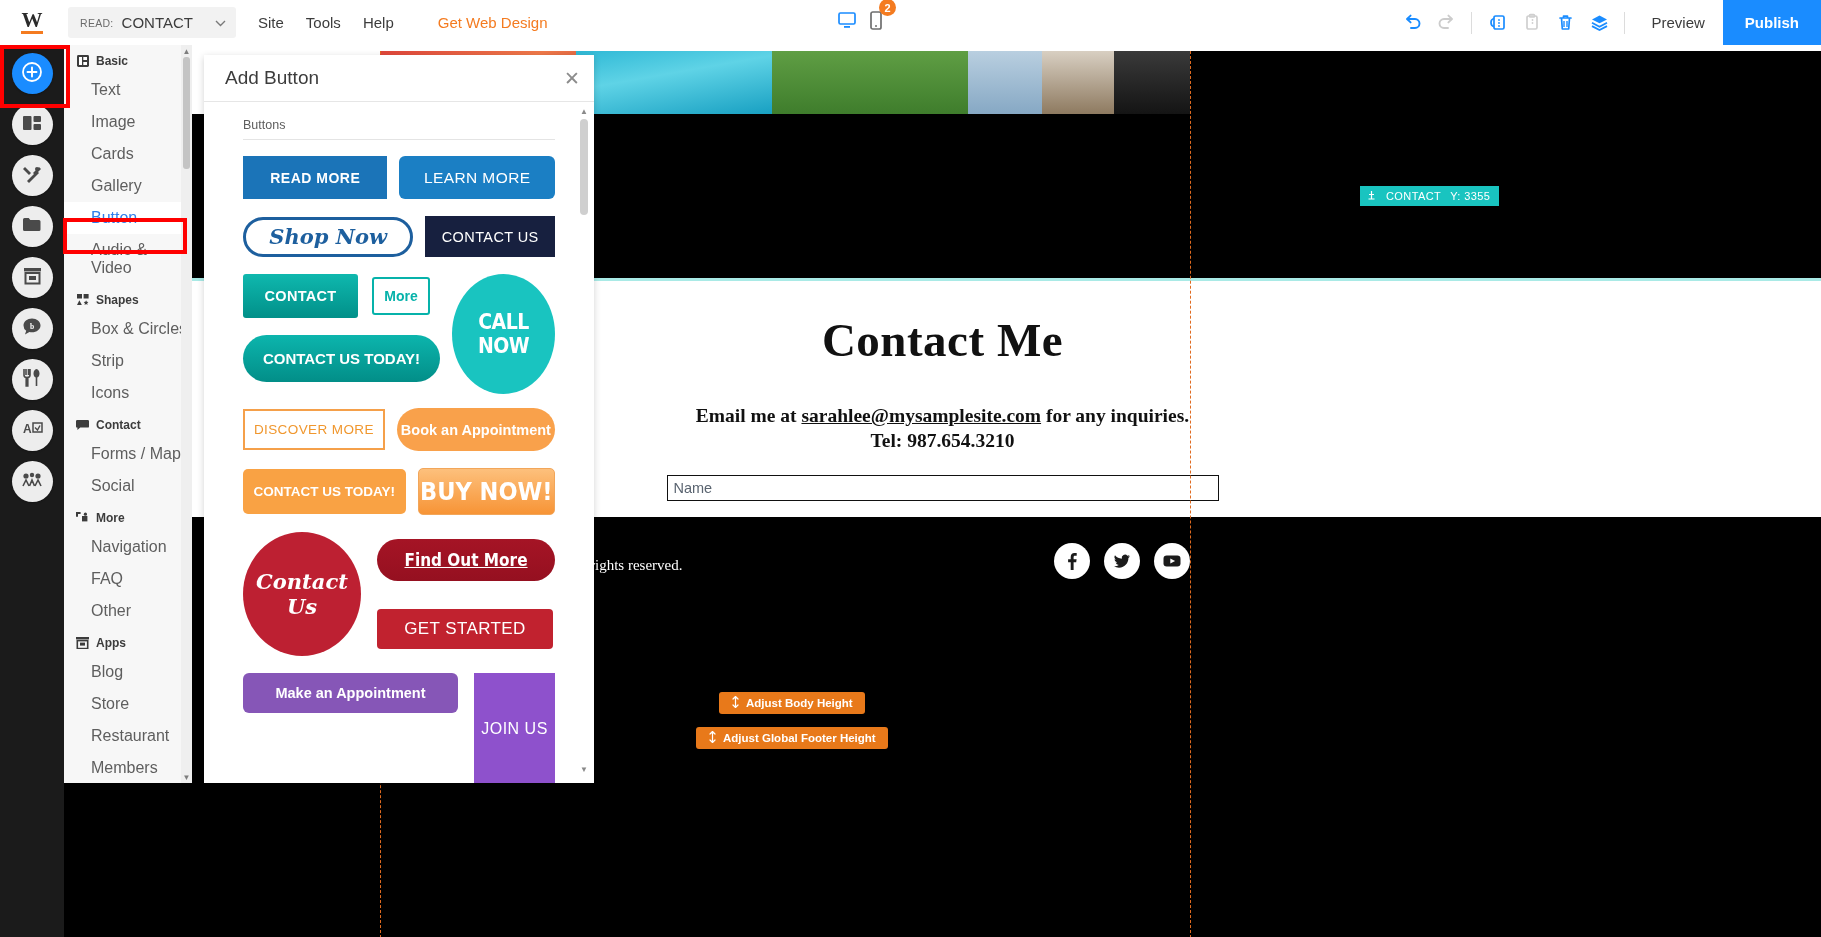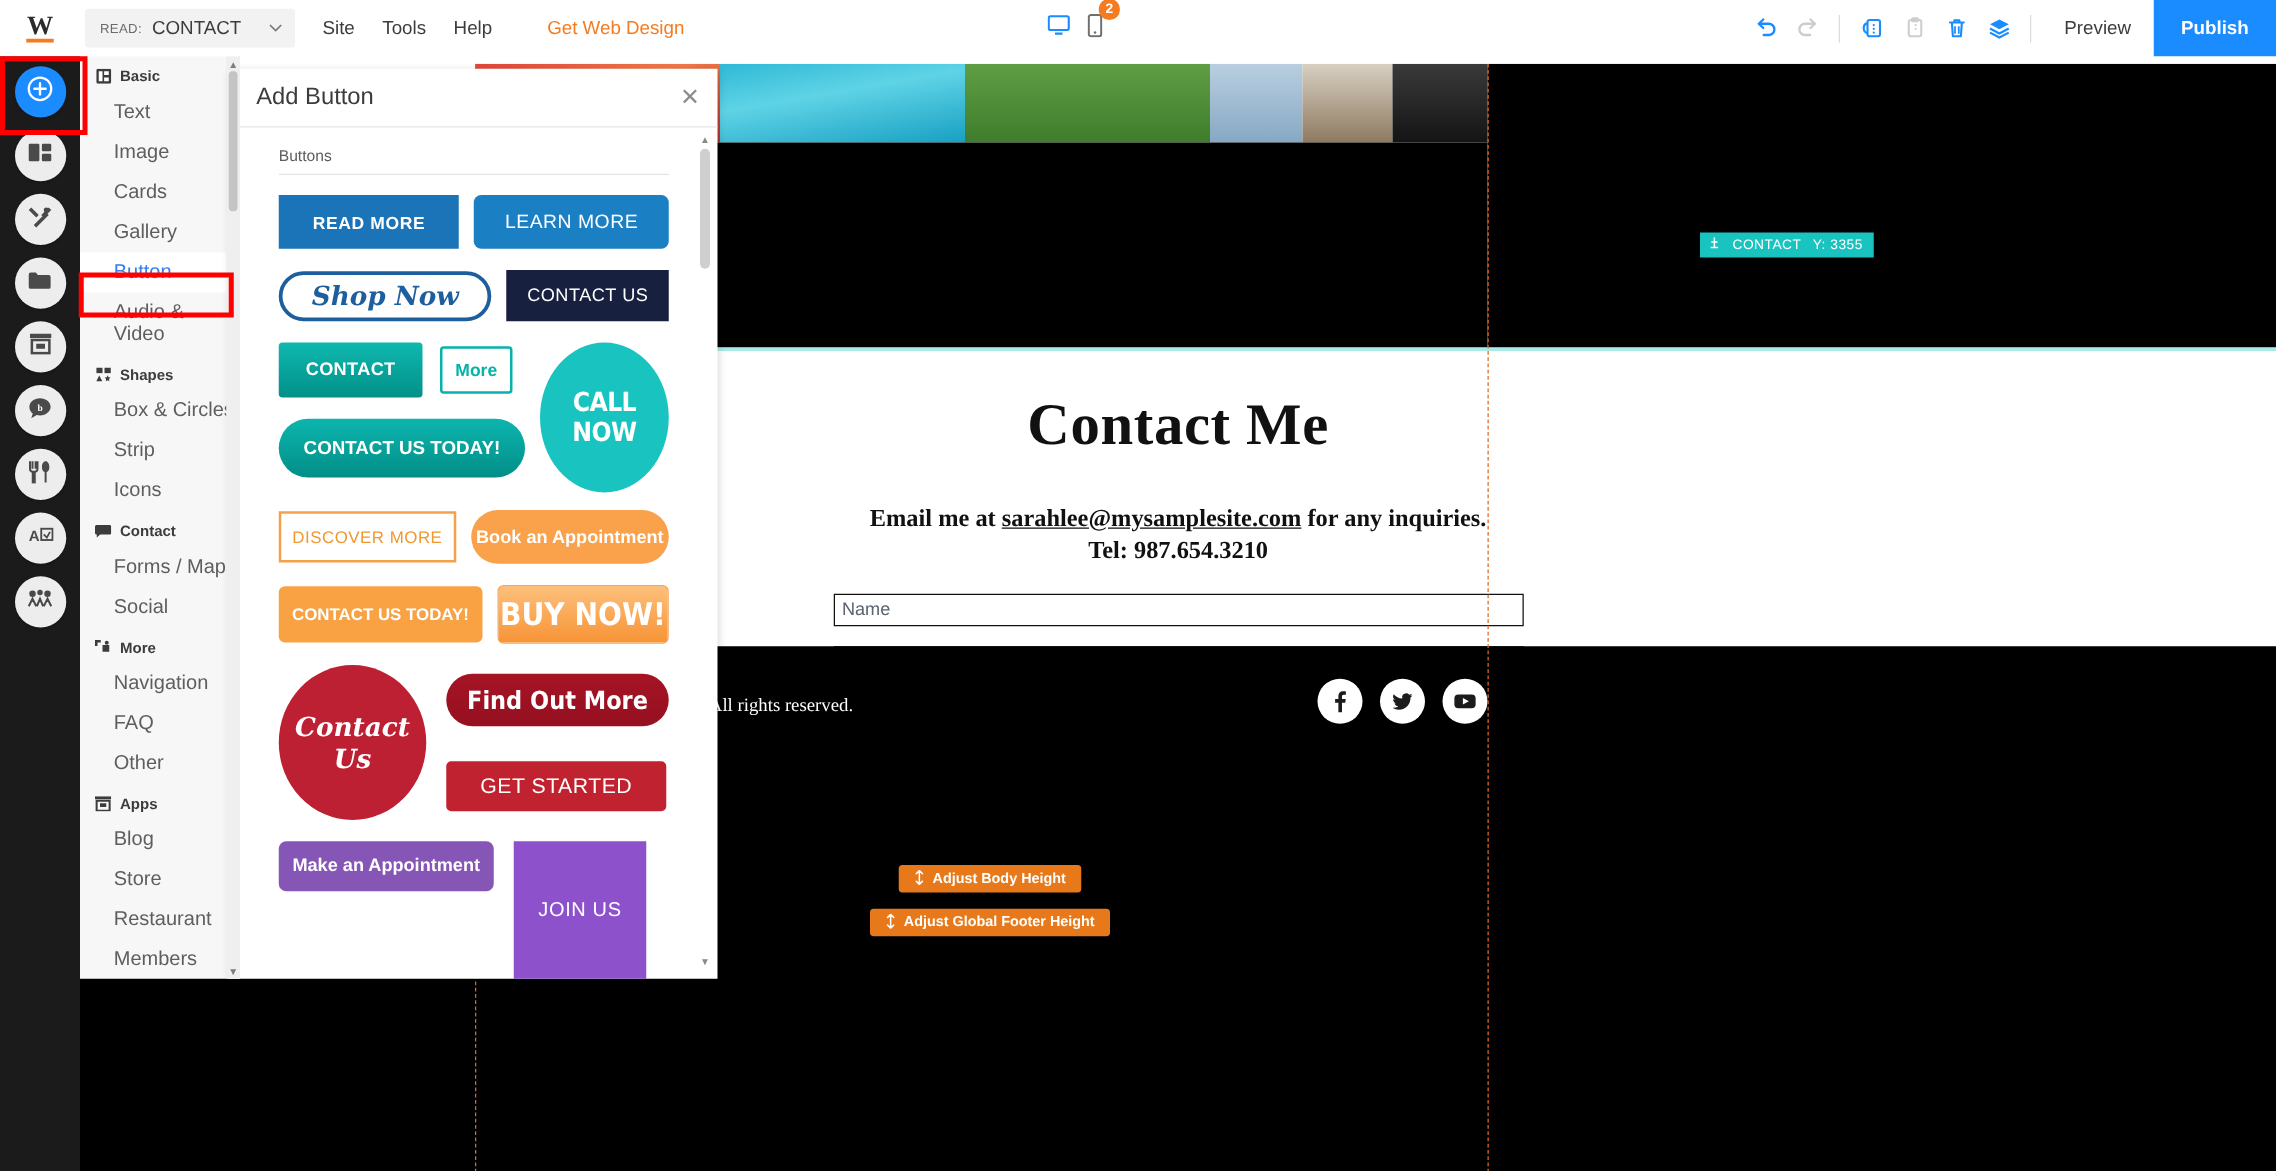--- a/index.html
+++ b/index.html
@@ -106,21 +106,21 @@
   }
   #cat-scroll .arrow-dn { position: absolute; bottom: 0; }
 
   #button-highlight {
     position: absolute; left: 63px; top: 218px; width: 124px; height: 36px;
     border: 4px solid #ff0000; box-sizing: border-box; pointer-events: none; z-index: 70;
   }
 
   
   #panel {
-    position: absolute; top: 55px; left: 184px; width: 390px; height: 728px;
+    position: absolute; top: 55px; left: 204px; width: 390px; height: 728px;
     background: #ffffff; z-index: 42; box-shadow: 0 2px 7px rgba(0,0,0,.18);
     display: flex; flex-direction: column;
   }
   #panel-head {
     height: 47px; border-bottom: 1px solid #e6e6e6; display: flex; align-items: center;
     padding: 0 14px 0 21px; justify-content: space-between; flex: 0 0 auto;
   }
   #panel-title { font-size: 19px; color: #3c3c3c; }
   #panel-close { font-size: 19px; color: #8c8c8c; cursor: pointer; line-height: 1;}
   #panel-body { flex: 1; overflow: hidden; position: relative; padding: 0 39px; }
@@ -137,23 +137,23 @@
   .bt-contactus-dark { width: 134px; height: 41px; background:#17203f; color:#fff; font-size:14.5px; letter-spacing:.4px;}
   .bt-contact-teal { width: 115px; height: 44px; background: linear-gradient(#0fb8ae,#019089); color:#fff; font-weight:700; font-size:14.5px; border-radius:3px; letter-spacing:.3px;}
   .bt-more { width: 58px; height: 38px; background:#fff; border:2px solid #06b2aa; color:#06b2aa; font-weight:700; font-size:14px; border-radius:3px;}
   .bt-callnow { width: 120px; height: 120px; border-radius: 50%; background:#19c4c0; color:#fff; font-family:"DejaVu Sans Condensed","Liberation Sans",sans-serif; font-weight:900; font-size:21px; letter-spacing:-.5px;}
   .bt-cut-today { width: 197px; height: 47px; background:linear-gradient(#0cb5ad,#028e88); color:#fff; font-weight:700; font-size:15px; border-radius:24px;}
   .bt-discover { width: 152px; height: 41px; background:#fff; border:2px solid #f5a04a; color:#f0972e; font-size:13.5px; letter-spacing:.4px;}
   .bt-book { width: 170px; height: 43px; background:#f9a14b; color:#fff; font-weight:700; font-size:14.5px; border-radius:22px;}
   .bt-cut-orange { width: 166px; height: 45px; background:#f9a244; color:#fff; font-weight:700; font-size:13.5px; border-radius:5px;}
   .bt-buynow { width: 140px; height: 47px; background: linear-gradient(#fdc07c,#f79436); color:#fff; font-family:"DejaVu Sans Condensed","Liberation Sans",sans-serif; font-weight:900; font-size:25px; border-radius:5px; border:1px solid #f2a65a;}
   .bt-contactus-circ { width: 124px; height: 124px; border-radius:50%; background:#bd2032; color:#fff; font-family:"DejaVu Serif",serif; font-style:italic; font-weight:bold; font-size:21px;}
-  .bt-findout { width: 178px; height: 42px; background:linear-gradient(#a51425,#951020); color:#fff; font-family:"DejaVu Sans Condensed","Liberation Sans",sans-serif; font-weight:700; font-size:20px; border-radius:22px;}
+  .bt-findout { width: 178px; height: 42px; background:linear-gradient(#a51425,#951020); color:#fff; font-family:"DejaVu Sans Condensed","Liberation Sans",sans-serif; font-weight:700; font-size:17px; border-radius:22px;text-decoration:underline;}
   .bt-getstarted { width: 176px; height: 40px; background:#c1222f; color:#fff; font-size:17px; border-radius:4px; letter-spacing:.4px;}
-  .bt-makeappt { width: 172px; height: 40px; background:#8656b7; color:#fff; font-weight:700; font-size:14.5px; border-radius:6px;}
+  .bt-makeappt { width: 215px; height: 40px; background:#8656b7; color:#fff; font-weight:700; font-size:14.5px; border-radius:6px;}
   .bt-joinus { width: 106px; height: 112px; background:#8e51cc; color:#fff; font-size:16px; letter-spacing:.5px;}
   .bt-clickhere { width: 196px; height: 40px; background:#7b3fae; color:#fff; font-weight:700; font-size:14.5px; border-radius:4px;}
 
   #panel-scroll {
     position:absolute; right: 4px; top: 50px; width: 12px; height: 670px; z-index:48;
   }
   #panel-scroll .arrow { width:12px;height:12px;display:flex;align-items:center;justify-content:center;font-size:8px;color:#8a8a8a;}
   #panel-scroll .thumb { position:absolute; top:14px; left:2px; width:8px; height:96px; background:#cfcfcf; border-radius:4px;}
   #panel-scroll .arrow.dn { position:absolute; bottom:0; }
 

